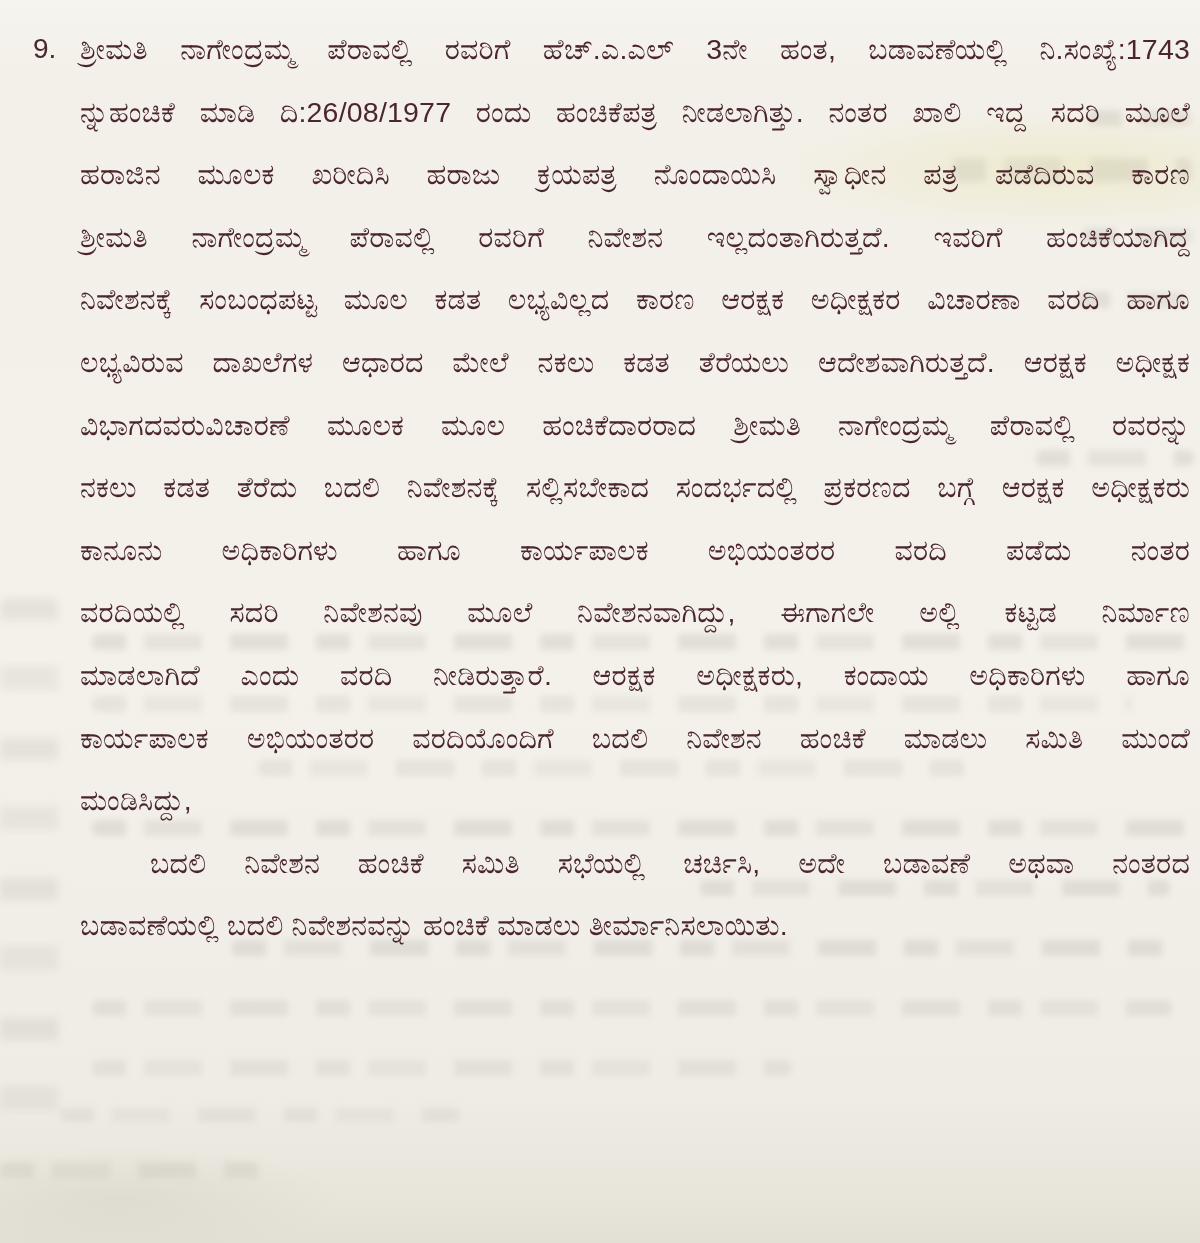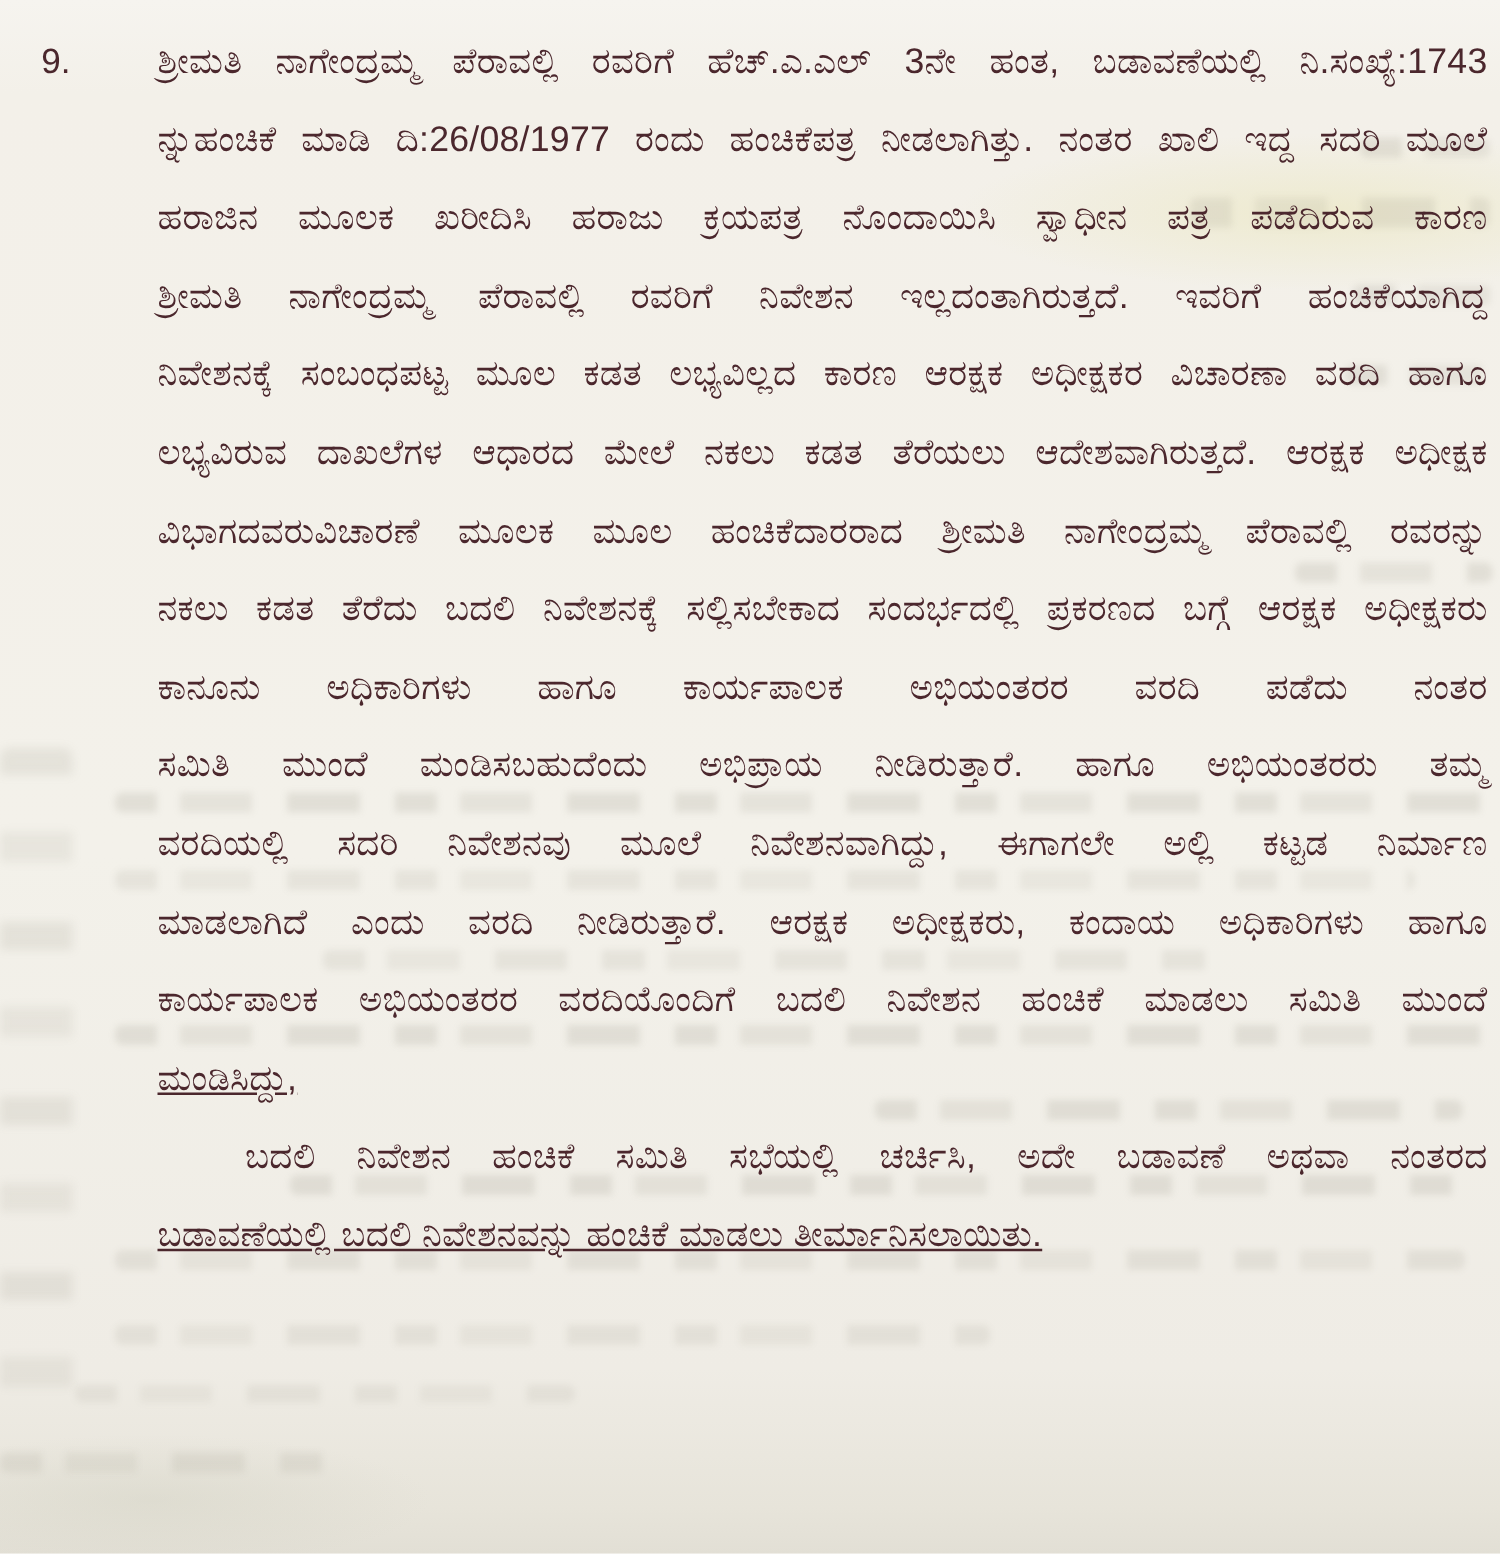--- a/index.html
+++ b/index.html
@@ -55,28 +55,27 @@
     font-size:28px;
     color:#4b272d;
   }
   .line{
     height:62.6px;
     line-height:62.6px;
     font-size:28.5px;
     letter-spacing:0.2px;
     white-space:nowrap;
     overflow:visible;
-    margin-left:46px;
   }
   .line.justify{
     white-space:normal;
     text-align:justify;
     text-align-last:justify;
   }
-  .line.left{ text-align:right; text-align-last:left;text-decoration:underline; }
+  .line.left{ text-align:right; text-align-last:left; }
 </style>
 </head>
 <body>
 
 <div class="page"></div>
 
 <div class="ghost" style="left:1088px;top:110px;width:104px;"></div>
 <div class="ghost" style="left:952px;top:158px;width:240px;height:24px;opacity:.45;"></div>
 <div class="ghost" style="left:1082px;top:228px;width:112px;"></div>
 <div class="ghost" style="left:1076px;top:292px;width:118px;"></div>
@@ -98,20 +97,19 @@
 <div class="text-layer" id="text-block">
     <div class="line justify">ಶ್ರೀಮತಿ ನಾಗೇಂದ್ರಮ್ಮ ಪೆರಾವಲ್ಲಿ ರವರಿಗೆ ಹೆಚ್.ಎ.ಎಲ್ 3ನೇ ಹಂತ, ಬಡಾವಣೆಯಲ್ಲಿ ನಿ.ಸಂಖ್ಯೆ:1743</div>
     <div class="line justify">ನ್ನುಹಂಚಿಕೆ ಮಾಡಿ ದಿ:26/08/1977 ರಂದು ಹಂಚಿಕೆಪತ್ರ ನೀಡಲಾಗಿತ್ತು. ನಂತರ ಖಾಲಿ ಇದ್ದ ಸದರಿ ಮೂಲೆ</div>
     <div class="line justify">ಹರಾಜಿನ ಮೂಲಕ ಖರೀದಿಸಿ ಹರಾಜು ಕ್ರಯಪತ್ರ ನೊಂದಾಯಿಸಿ ಸ್ವಾಧೀನ ಪತ್ರ ಪಡೆದಿರುವ ಕಾರಣ</div>
     <div class="line justify">ಶ್ರೀಮತಿ ನಾಗೇಂದ್ರಮ್ಮ ಪೆರಾವಲ್ಲಿ ರವರಿಗೆ ನಿವೇಶನ ಇಲ್ಲದಂತಾಗಿರುತ್ತದೆ. ಇವರಿಗೆ ಹಂಚಿಕೆಯಾಗಿದ್ದ</div>
     <div class="line justify">ನಿವೇಶನಕ್ಕೆ ಸಂಬಂಧಪಟ್ಟ ಮೂಲ ಕಡತ ಲಭ್ಯವಿಲ್ಲದ ಕಾರಣ ಆರಕ್ಷಕ ಅಧೀಕ್ಷಕರ ವಿಚಾರಣಾ ವರದಿ ಹಾಗೂ</div>
     <div class="line justify">ಲಭ್ಯವಿರುವ ದಾಖಲೆಗಳ ಆಧಾರದ ಮೇಲೆ ನಕಲು ಕಡತ ತೆರೆಯಲು ಆದೇಶವಾಗಿರುತ್ತದೆ. ಆರಕ್ಷಕ ಅಧೀಕ್ಷಕ</div>
     <div class="line justify">ವಿಭಾಗದವರುವಿಚಾರಣೆ ಮೂಲಕ ಮೂಲ ಹಂಚಿಕೆದಾರರಾದ ಶ್ರೀಮತಿ ನಾಗೇಂದ್ರಮ್ಮ ಪೆರಾವಲ್ಲಿ ರವರನ್ನು</div>
     <div class="line justify">ನಕಲು ಕಡತ ತೆರೆದು ಬದಲಿ ನಿವೇಶನಕ್ಕೆ ಸಲ್ಲಿಸಬೇಕಾದ ಸಂದರ್ಭದಲ್ಲಿ ಪ್ರಕರಣದ ಬಗ್ಗೆ ಆರಕ್ಷಕ ಅಧೀಕ್ಷಕರು</div>
     <div class="line justify">ಕಾನೂನು ಅಧಿಕಾರಿಗಳು ಹಾಗೂ ಕಾರ್ಯಪಾಲಕ ಅಭಿಯಂತರರ ವರದಿ ಪಡೆದು ನಂತರ</div>
-    <div class="line justify">ಸಮಿತಿ ಮುಂದೆ ಮಂಡಿಸಬಹುದೆಂದು ಅಭಿಪ್ರಾಯ ನೀಡಿರುತ್ತಾರೆ. ಹಾಗೂ ಅಭಿಯಂತರರು ತಮ್ಮ</div>
     <div class="line justify">ವರದಿಯಲ್ಲಿ ಸದರಿ ನಿವೇಶನವು ಮೂಲೆ ನಿವೇಶನವಾಗಿದ್ದು, ಈಗಾಗಲೇ ಅಲ್ಲಿ ಕಟ್ಟಡ ನಿರ್ಮಾಣ</div>
     <div class="line justify">ಮಾಡಲಾಗಿದೆ ಎಂದು ವರದಿ ನೀಡಿರುತ್ತಾರೆ. ಆರಕ್ಷಕ ಅಧೀಕ್ಷಕರು, ಕಂದಾಯ ಅಧಿಕಾರಿಗಳು ಹಾಗೂ</div>
     <div class="line justify">ಕಾರ್ಯಪಾಲಕ ಅಭಿಯಂತರರ ವರದಿಯೊಂದಿಗೆ ಬದಲಿ ನಿವೇಶನ ಹಂಚಿಕೆ ಮಾಡಲು ಸಮಿತಿ ಮುಂದೆ</div>
     <div class="line left">ಮಂಡಿಸಿದ್ದು,</div>
     <div class="line justify" style="padding-left: 70px;">ಬದಲಿ ನಿವೇಶನ ಹಂಚಿಕೆ ಸಮಿತಿ ಸಭೆಯಲ್ಲಿ ಚರ್ಚಿಸಿ, ಅದೇ ಬಡಾವಣೆ ಅಥವಾ ನಂತರದ</div>
     <div class="line left">ಬಡಾವಣೆಯಲ್ಲಿ ಬದಲಿ ನಿವೇಶನವನ್ನು ಹಂಚಿಕೆ ಮಾಡಲು ತೀರ್ಮಾನಿಸಲಾಯಿತು.</div>
   </div>
 
 </body></html>

